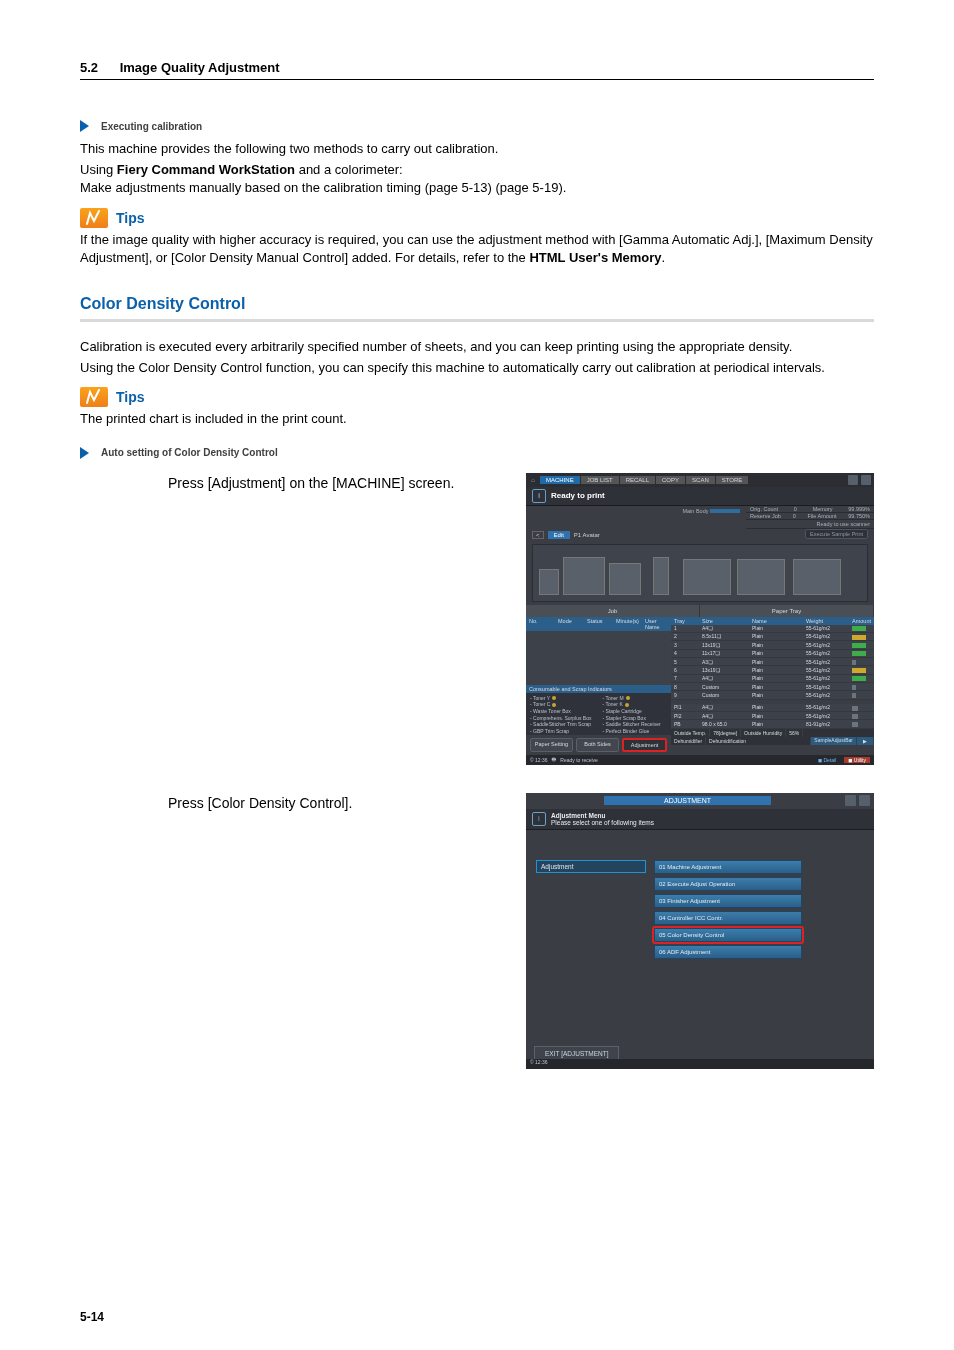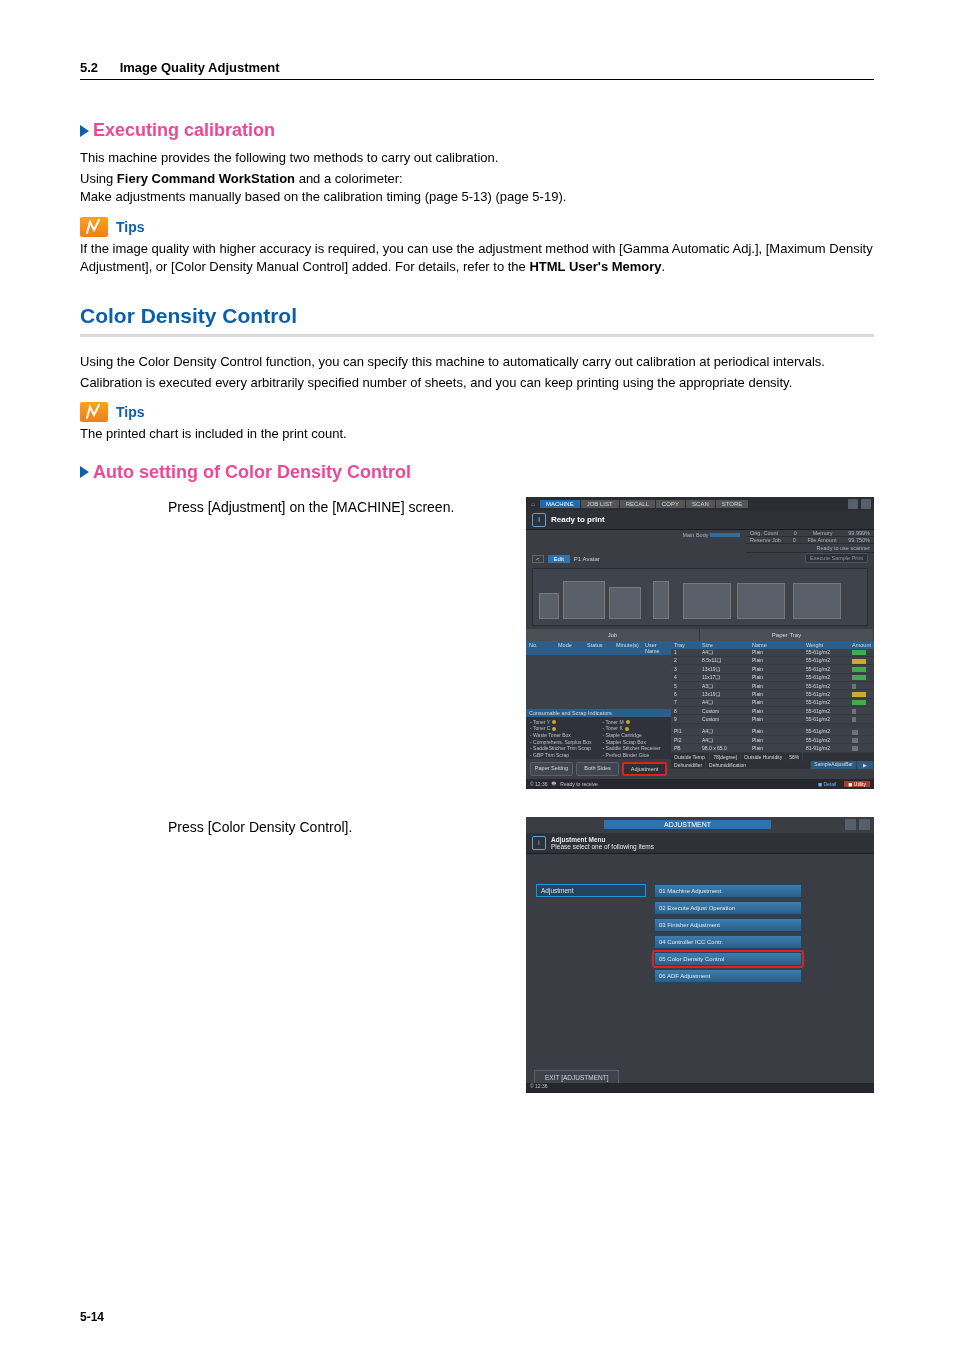--- a/index.html
+++ b/index.html
@@ -19,27 +19,27 @@
   }
   .section-header {
     font-size: 13px;
     font-weight: bold;
     border-bottom: 1px solid #000;
     padding-bottom: 4px;
     margin-bottom: 40px;
   }
   .section-header .num { margin-right: 18px; }
   .sub-h {
-    color: #ec4899;
+    color: #404040;
     font-weight: bold;
-    font-size: 18px;
+    font-size: 10px;
     margin: 18px 0 8px 0;
     display: flex;
     align-items: center;
-    gap: 4px;
+    gap: 12px;
   }
   .sub-h .tri {
     width: 0; height: 0;
     border-left: 9px solid #0a60aa;
     border-top: 6px solid transparent;
     border-bottom: 6px solid transparent;
     display: inline-block;
   }
   .body-text { font-size: 13px; line-height: 1.4; margin: 3px 0; }
   .tips-row { display: flex; align-items: center; gap: 8px; margin-top: 10px; }
@@ -49,21 +49,21 @@
     border-radius: 2px;
     position: relative;
   }
   .tips-icon svg { position:absolute; top:2px; left:5px; }
   .tips-label {
     color: #0a60aa;
     font-weight: bold;
     font-size: 14px;
   }
   h2.cdc {
-    font-size: 21px;
+    font-size: 16px;
     color: #0a60aa;
     font-weight: bold;
     margin: 28px 0 6px 0;
   }
   .hr-cdc {
     height: 3px;
     background: #d9d9d9;
     border: none;
     margin: 0 0 16px 0;
   }
@@ -213,22 +213,22 @@
     </span>
     <span class="tips-label">Tips</span>
   </div>
   <p class="body-text">
     <span>If the image quality with higher accuracy is required, you can use the adjustment method with [Gamma Automatic Adj.], [Maximum Density Adjustment], or [Color Density Manual Control] added. For details, refer to the </span><b>HTML User's Memory</b><span>.</span>
   </p>
 
   <h2 class="cdc">Color Density Control</h2>
   <hr class="hr-cdc">
 
+  <p class="body-text">Calibration is executed every arbitrarily specified number of sheets, and you can keep printing using the appropriate density.</p>
   <p class="body-text">Using the Color Density Control function, you can specify this machine to automatically carry out calibration at periodical intervals.</p>
-  <p class="body-text">Calibration is executed every arbitrarily specified number of sheets, and you can keep printing using the appropriate density.</p>
 
   <div class="tips-row">
     <span class="tips-icon">
       <svg width="18" height="16">
           <path d="M2 14 L5 3 L9 11 L14 1" stroke="#fff" stroke-width="2" fill="none" stroke-linecap="round"></path>
         </svg>
     </span>
     <span class="tips-label">Tips</span>
   </div>
   <p class="body-text">The printed chart is included in the print count.</p>

